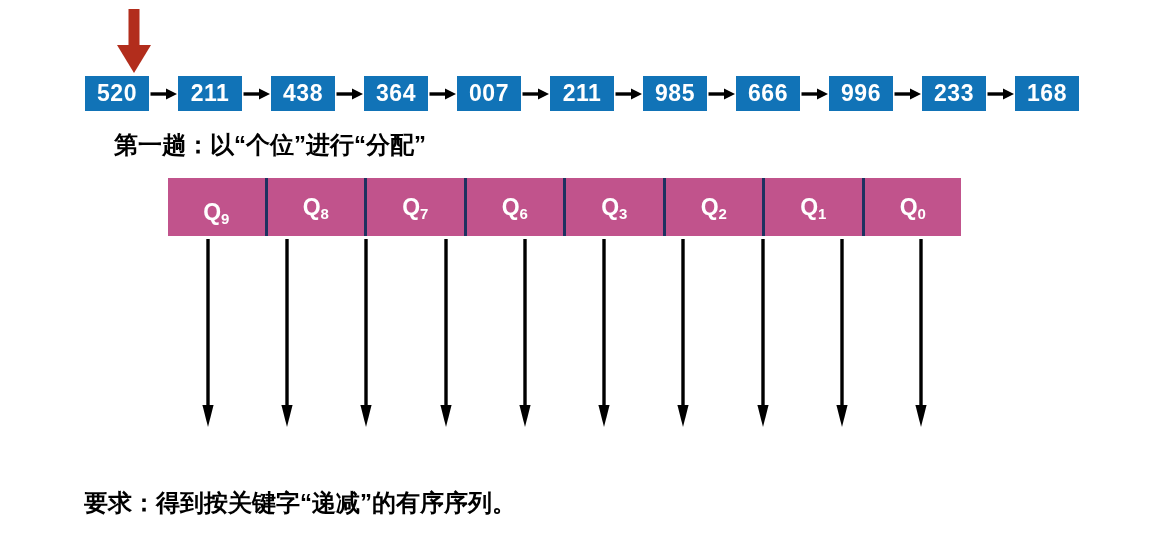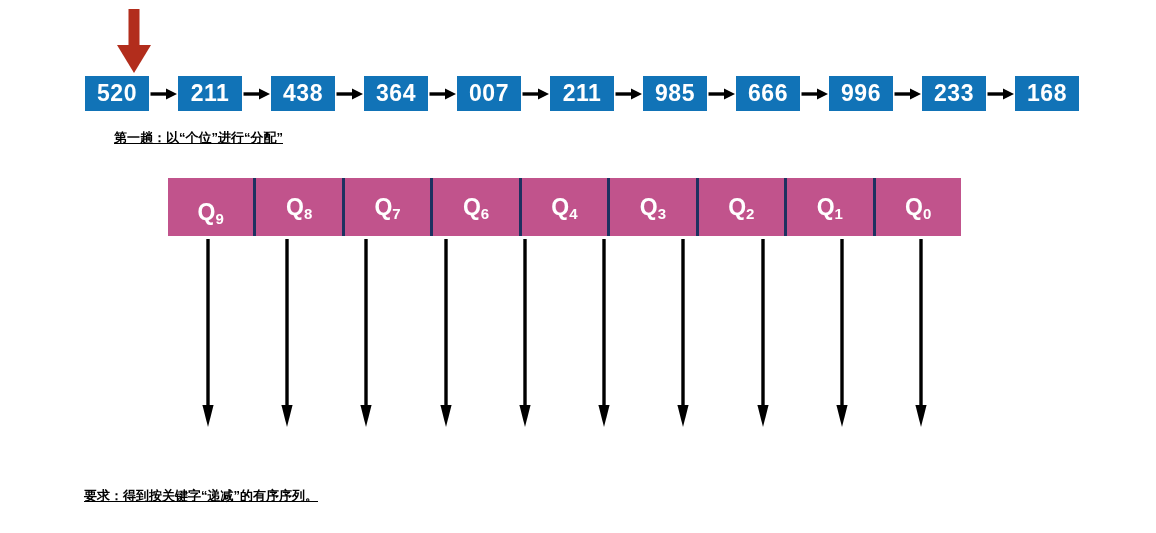--- a/index.html
+++ b/index.html
@@ -47,25 +47,24 @@
   .harrow {
     flex: none;
     width: 29px;
     height: 14px;
     color: var(--ink-black);
   }
 
   
   .caption {
     position: absolute;
-    font-size: 13px;
+    font-size: 24px;
     font-weight: 700;
     color: var(--ink-black);
     white-space: nowrap;
-    text-decoration: underline;
   }
   .caption.pass { left: 114px; top: 129px; }
   .caption.req  { left: 84px;  top: 487px; text-align: right; }
 
   
   .queue-bar {
     position: absolute;
     left: 168px;
     top: 178px;
     width: 793px;
@@ -185,23 +184,20 @@
     <div class="qcell">
         <span class="qlabel"><span>Q</span><sub>8</sub></span>
       </div>
     <div class="qcell">
         <span class="qlabel"><span>Q</span><sub>7</sub></span>
       </div>
     <div class="qcell">
         <span class="qlabel"><span>Q</span><sub>6</sub></span>
       </div>
     <div class="qcell">
-        <span class="qlabel"><span>Q</span><sub>4</sub></span>
-      </div>
-    <div class="qcell">
         <span class="qlabel"><span>Q</span><sub>3</sub></span>
       </div>
     <div class="qcell">
         <span class="qlabel"><span>Q</span><sub>2</sub></span>
       </div>
     <div class="qcell">
         <span class="qlabel"><span>Q</span><sub>1</sub></span>
       </div>
     <div class="qcell">
         <span class="qlabel"><span>Q</span><sub>0</sub></span>

